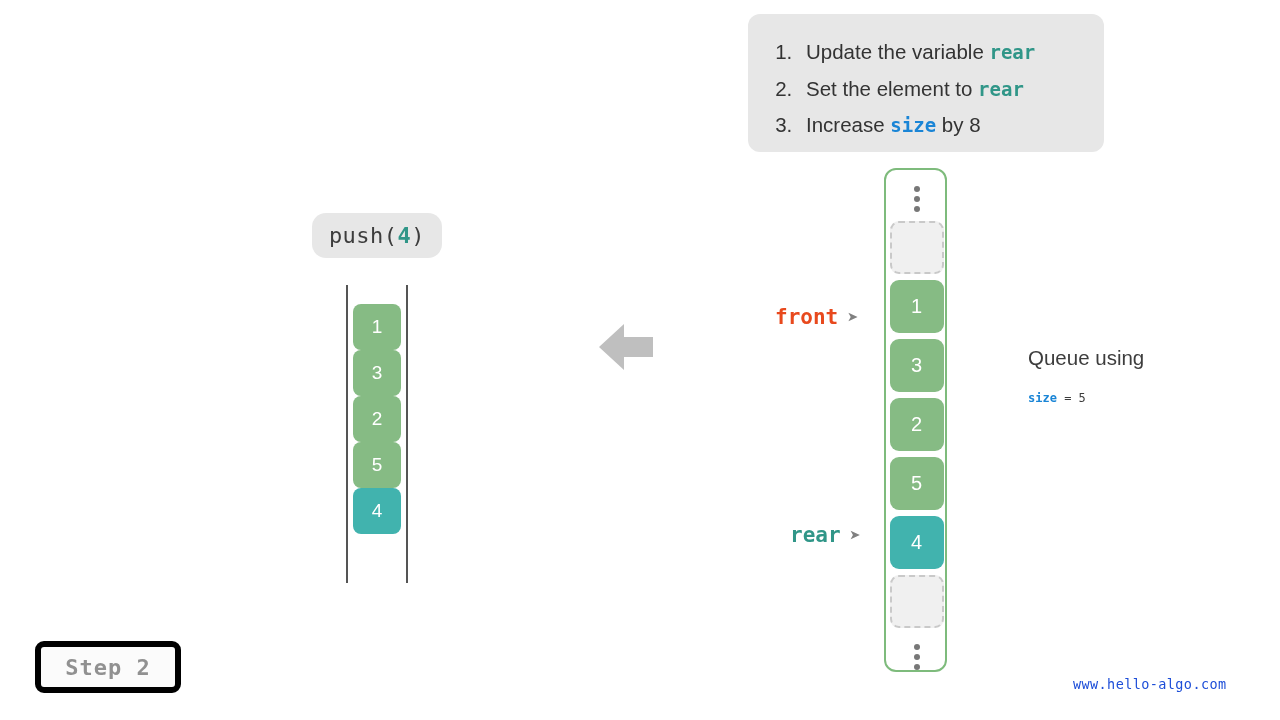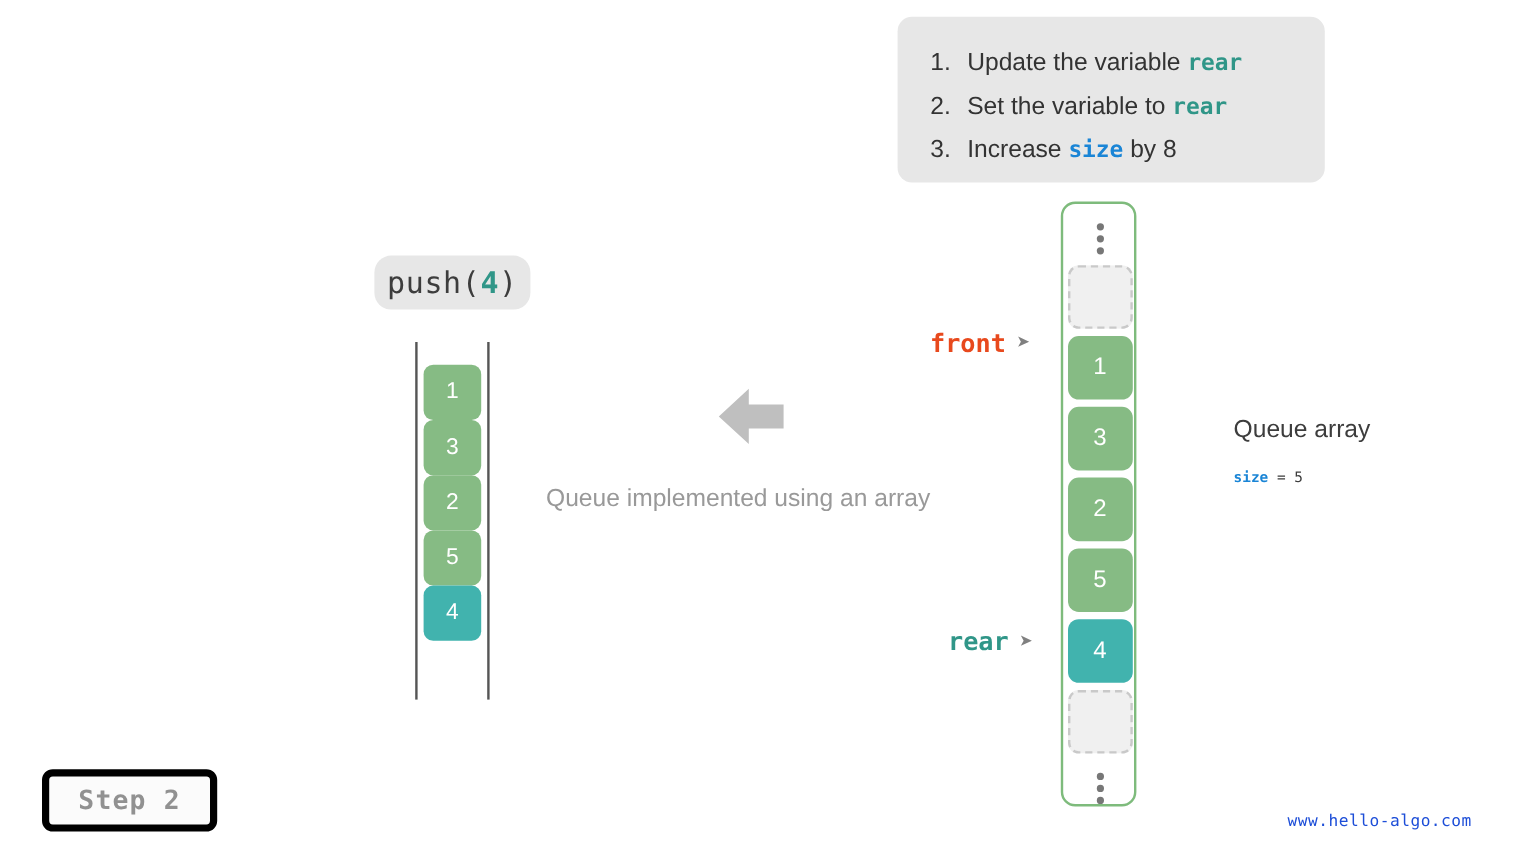--- a/index.html
+++ b/index.html
@@ -63,21 +63,21 @@
     left: 312px;
     top: 213px;
     width: 130px;
     height: 45px;
     background: #e7e7e7;
     border-radius: 14px;
     display: flex;
     align-items: center;
     justify-content: center;
     font-family: "DejaVu Sans Mono", monospace;
-    font-size: 25px;
+    font-size: 22px;
     color: #3d3d3d;
     letter-spacing: 0.5px;
   }
   .op-chip .arg {
     color: #309688;
     font-weight: bold;
   }
 
   
   .left-array {
@@ -181,21 +181,21 @@
   .ptr {
     position: absolute;
     display: flex;
     align-items: center;
     gap: 9px;
     font-family: "DejaVu Sans Mono", monospace;
     font-weight: bold;
     font-size: 21px;
     white-space: nowrap;
   }
-  .ptr.front { left: 775px; top: 274px; color: #e8491d; }
+  .ptr.front { left: 775px; top: 305px; color: #e8491d; }
   .ptr.rear  { left: 790px; top: 523px; color: #309688; }
   .ptr .marker { line-height: 1; color: #808080; font-size: 19px; }
 
   
   .big-arrow {
     position: absolute;
     left: 597px;
     top: 322px;
     width: 58px;
     height: 50px;
@@ -268,21 +268,21 @@
   }
 </style>
 </head>
 <body>
 
 <div id="stage">
 
   <div class="instructions">
     <ol>
       <li><span>Update the variable </span><span class="mono-teal">rear</span><span></span></li>
-      <li><span>Set the variable to </span><span class="mono-teal">rear</span><span></span></li>
+      <li><span>Set the element to </span><span class="mono-teal">rear</span><span></span></li>
       <li><span>Increase </span><span class="mono-blue">size</span><span> by 8</span></li>
     </ol>
   </div>
 
   <div class="op-chip">
       <span>push(</span>
       <span class="arg">4</span>
       <span>)</span>
     </div>
 
@@ -297,21 +297,20 @@
       <div class="cell teal">4</div>
     </div>
   </div>
 
   <div class="big-arrow">
     <svg width="58" height="50" viewBox="0 0 58 50" xmlns="http://www.w3.org/2000/svg">
       <path d="M2 25 L27 2 L27 15 L56 15 L56 35 L27 35 L27 48 Z" fill="#bfbfbf"></path>
     </svg>
   </div>
 
-  <div class="caption">Queue implemented using an array</div>
 
   <div class="right-array">
     <div class="slots">
       <div class="ellipsis top">
         <span></span>
         <span></span>
         <span></span>
       </div>
       <div class="rcell empty"></div>
       <div class="rcell green">1</div>
@@ -331,21 +330,21 @@
   <div class="ptr front">
     <span>front</span>
     <span class="marker">➤</span>
   </div>
   <div class="ptr rear">
     <span>rear</span>
     <span class="marker">➤</span>
   </div>
 
   <div class="size-panel">
-    <div class="title">Queue array</div>
+    <div class="title">Queue using</div>
     <div class="expr"><span class="var">size</span><span> </span><span>=</span><span>  </span><span>5</span></div>
   </div>
 
   <div class="step-badge">Step 2</div>
 
   <div class="watermark">www.hello-algo.com</div>
 
 </div>
 
 </body></html>

